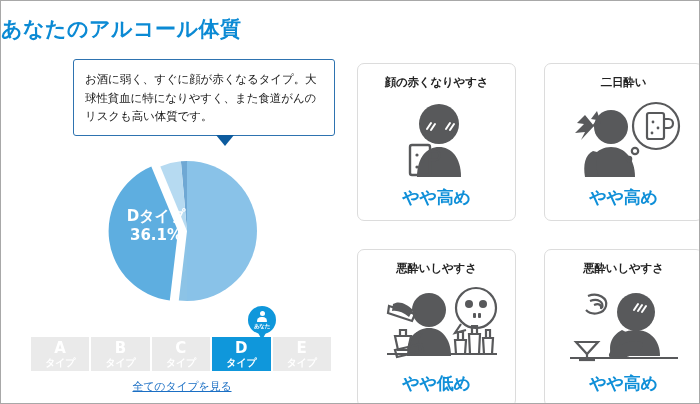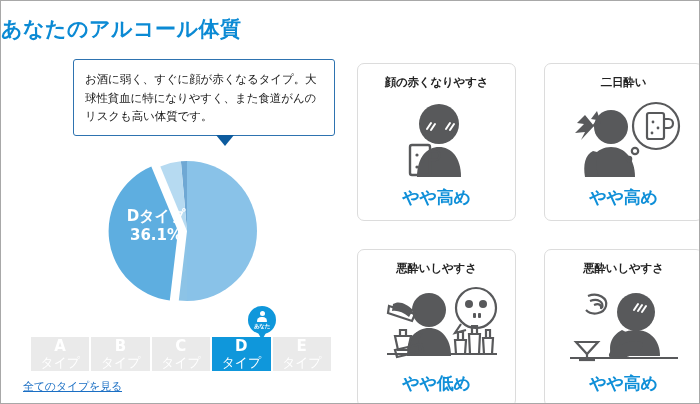--- a/index.html
+++ b/index.html
@@ -115,22 +115,22 @@
     line-height: 1;
   }
   .type-cell.active { background: #0f97db; }
   .type-letter {
     font-size: 15px;
     font-weight: bold;
     color: #ffffff;
     letter-spacing: 0.5px;
   }
   .type-sub {
-    font-size: 13px;
-    font-weight: normal;
+    font-size: 10px;
+    font-weight: bold;
     color: #ffffff;
     margin-top: 2px;
     letter-spacing: -0.2px;
   }
 
   
   .pin {
     position: absolute;
     left: 225px;
     top: 247px;
@@ -186,20 +186,21 @@
     border-right: 5px solid transparent;
     border-top: 9px solid #0f97db;
   }
 
   
   .all-types-link {
     position: absolute;
     left: 0;
     top: 320px;
     width: 318px;
+    text-align: center;
     font-size: 11px;
     color: #1b6fc4;
     text-decoration: underline;
     cursor: pointer;
     letter-spacing: -0.2px;
   }
 
   
   .cards {
     position: absolute;

